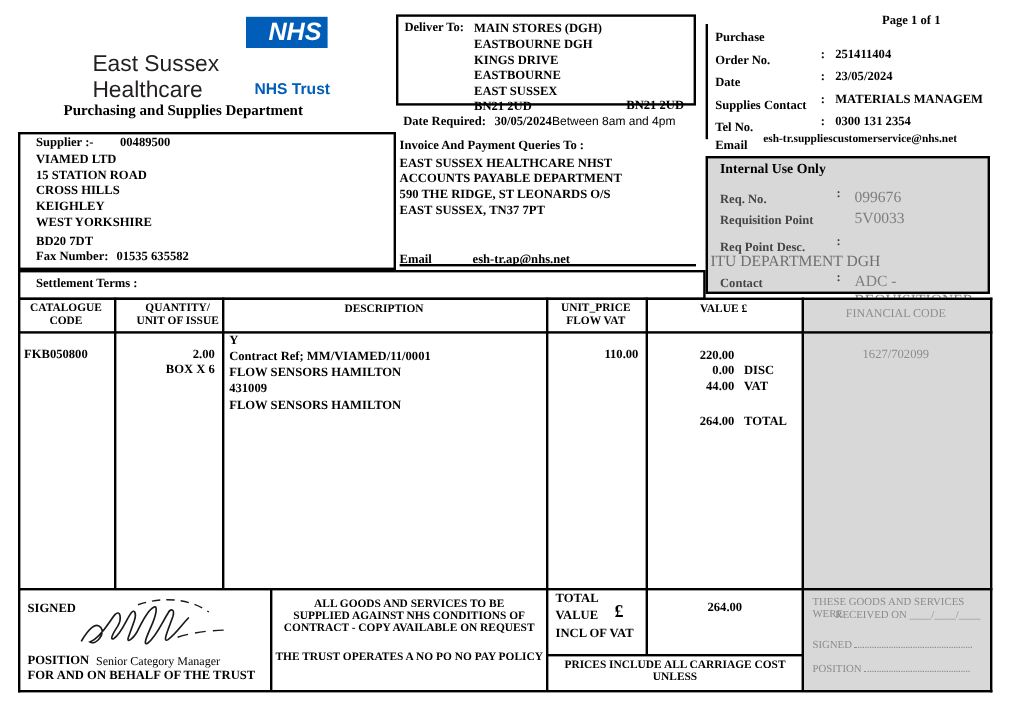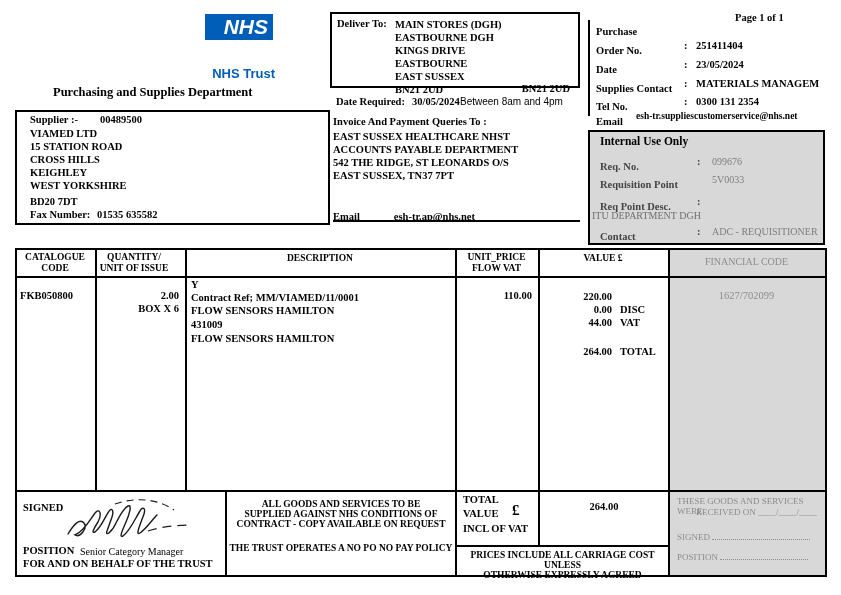--- a/index.html
+++ b/index.html
@@ -33,34 +33,35 @@
   .oi-colon{position:absolute;left:88px;font-weight:bold;}
   .oi-value{position:absolute;left:100px;font-weight:bold;white-space:nowrap;}
 
   
   .supplier-box{left:15px;top:110px;width:315px;height:115px;border:2px solid #000;box-sizing:border-box;}
 
   
   .internal-box{left:588px;top:130px;width:237px;height:115px;border:2px solid #000;
                 box-sizing:border-box;background:#d8d8d8;}
   .iu-label{color:#454545;font-size:10.5px;font-weight:600;}
-  .iu-value{color:#7e7e7e;font-size:10px;}
+  .iu-value{color:#7e7e7e;font-size:13px;}
 
   .settlement-box{left:15px;top:225px;width:573px;height:25px;border:2px solid #000;box-sizing:border-box;}
 
   .hdr{font-size:9.5px;font-weight:bold;line-height:11px;}
   .dotted{display:inline-block;border-bottom:1px dotted #8c8c8c;height:9px;}
   .sig-svg{position:absolute;}
 </style>
 </head>
 <body>
 
 <div class="doc">
 
   <div class="abs nhs-logo">NHS</div>
+  <div class="abs trust-name sans">East Sussex Healthcare</div>
   <div class="abs trust-sub sans">NHS Trust</div>
   <div class="abs dept">Purchasing and Supplies Department</div>
 
   <div class="abs deliver-box">
     <span class="abs b t105" style="left:5px;top:4px;">Deliver To:</span>
     <div class="abs" style="left:63px;top:4px;">
       <div class="addr-line">MAIN STORES (DGH)</div>
       <div class="addr-line">EASTBOURNE DGH</div>
       <div class="addr-line">KINGS DRIVE</div>
       <div class="addr-line">EASTBOURNE</div>
@@ -117,21 +118,21 @@
     <span class="abs b t105" style="left:13px;top:84px;">BD20 7DT</span>
     <span class="abs b t105" style="left:13px;top:97px;">Fax Number:</span>
     <span class="abs b t105" style="left:80px;top:97px;">01535 635582</span>
   </div>
 
   <div class="abs" style="left:333px;top:116px;width:247px;height:108px;">
     <div class="abs b t105" style="left:0;top:0;">Invoice And Payment Queries To :</div>
     <div class="abs" style="left:0;top:14px;">
       <div class="addr-line">EAST SUSSEX HEALTHCARE NHST</div>
       <div class="addr-line">ACCOUNTS PAYABLE DEPARTMENT</div>
-      <div class="addr-line">542 THE RIDGE, ST LEONARDS O/S</div>
+      <div class="addr-line">590 THE RIDGE, ST LEONARDS O/S</div>
       <div class="addr-line">EAST SUSSEX, TN37 7PT</div>
     </div>
     <div class="abs" style="left:0;top:90px;width:247px;border-bottom:2px solid #000;height:14px;">
       <span class="b t105">Email</span>
       <span class="b t105" style="margin-left:30px;text-decoration:underline;">esh-tr.ap@nhs.net</span>
     </div>
   </div>
 
   <div class="abs internal-box">
     <div class="abs b" style="left:10px;top:3px;font-size:11.5px;">Internal Use Only</div>
@@ -149,20 +150,23 @@
       <span class="abs iu-label" style="left:97px;">:</span>
     </div>
     <div class="abs iu-value" style="left:2px;top:78px;color:#6f6f6f;">ITU DEPARTMENT DGH</div>
     <div class="abs" style="left:10px;top:94px;width:220px;">
       <span class="iu-label">Contact</span>
       <span class="abs iu-label" style="left:97px;">:</span>
       <span class="abs iu-value" style="left:112px;">ADC - REQUISITIONER</span>
     </div>
   </div>
 
+  <div class="abs settlement-box">
+    <span class="abs b t105" style="left:13px;top:4px;">Settlement Terms :</span>
+  </div>
 
   <div class="abs graybg" style="left:668px;top:248px;width:157px;height:242px;"></div>
   <div class="abs graybg" style="left:668px;top:490px;width:157px;height:87px;"></div>
 
   <div class="line" style="left:15px;top:248px;width:812px;height:2px;"></div>
   <div class="line" style="left:15px;top:276px;width:812px;height:2px;"></div>
   <div class="line" style="left:15px;top:490px;width:812px;height:2px;"></div>
   <div class="line" style="left:455px;top:545px;width:215px;height:2px;"></div>
   <div class="line" style="left:15px;top:575px;width:812px;height:2px;"></div>
   <div class="line" style="left:15px;top:248px;width:2px;height:329px;"></div>
@@ -171,21 +175,21 @@
   <div class="line" style="left:225px;top:490px;width:2px;height:85px;"></div>
   <div class="line" style="left:455px;top:248px;width:2px;height:327px;"></div>
   <div class="line" style="left:538px;top:248px;width:2px;height:297px;"></div>
   <div class="line" style="left:668px;top:248px;width:2px;height:327px;"></div>
   <div class="line" style="left:825px;top:248px;width:2px;height:329px;"></div>
 
   <div class="abs hdr ctr" style="left:15px;top:252px;width:80px;">
     <div>CATALOGUE</div>
     <div>CODE</div>
   </div>
-  <div class="abs hdr ctr" style="left:81px;top:252px;width:106px;font-family:Liberation Serif, serif;">
+  <div class="abs hdr ctr" style="left:95px;top:252px;width:106px;font-family:Liberation Serif, serif;">
     <div>QUANTITY/</div>
     <div>UNIT OF ISSUE</div>
   </div>
   <div class="abs hdr ctr" style="left:185px;top:253px;width:270px;">DESCRIPTION</div>
   <div class="abs hdr ctr" style="left:455px;top:252px;width:83px;">
     <div>UNIT_PRICE</div>
     <div>FLOW VAT</div>
   </div>
   <div class="abs hdr ctr" style="left:538px;top:253px;width:130px;">VALUE £</div>
   <div class="abs ctr graytx" style="left:668px;top:256px;width:157px;font-size:10px;">FINANCIAL CODE</div>
@@ -245,21 +249,20 @@
   <div class="abs" style="left:457px;top:490px;width:81px;height:55px;">
     <div class="abs b t105" style="left:6px;top:4px;">TOTAL</div>
     <div class="abs b t105" style="left:6px;top:18px;">VALUE</div>
     <div class="abs b" style="left:55px;top:12px;font-size:15px;">£</div>
     <div class="abs b t105" style="left:6px;top:33px;">INCL OF VAT</div>
   </div>
   <div class="abs b t105 ctr" style="left:540px;top:501px;width:128px;">264.00</div>
 
   <div class="abs ctr" style="left:457px;top:547px;width:211px;">
     <div class="b t95" style="margin-top:3px;">PRICES INCLUDE ALL CARRIAGE COST UNLESS</div>
-    <div class="b t95">OTHERWISE EXPRESSLY AGREED</div>
   </div>
 
   <div class="abs graytx" style="left:670px;top:490px;width:155px;height:85px;font-size:9px;">
     <div class="abs" style="left:7px;top:6px;">THESE GOODS AND SERVICES WERE</div>
     <div class="abs" style="left:7px;top:17px;margin-left:19px;">RECEIVED ON ____/____/____</div>
     <div class="abs" style="left:7px;top:40px;width:142px;">
       <span>SIGNED</span>
       <span class="dotted" style="width:98px;"></span>
     </div>
     <div class="abs" style="left:7px;top:60px;width:142px;">

